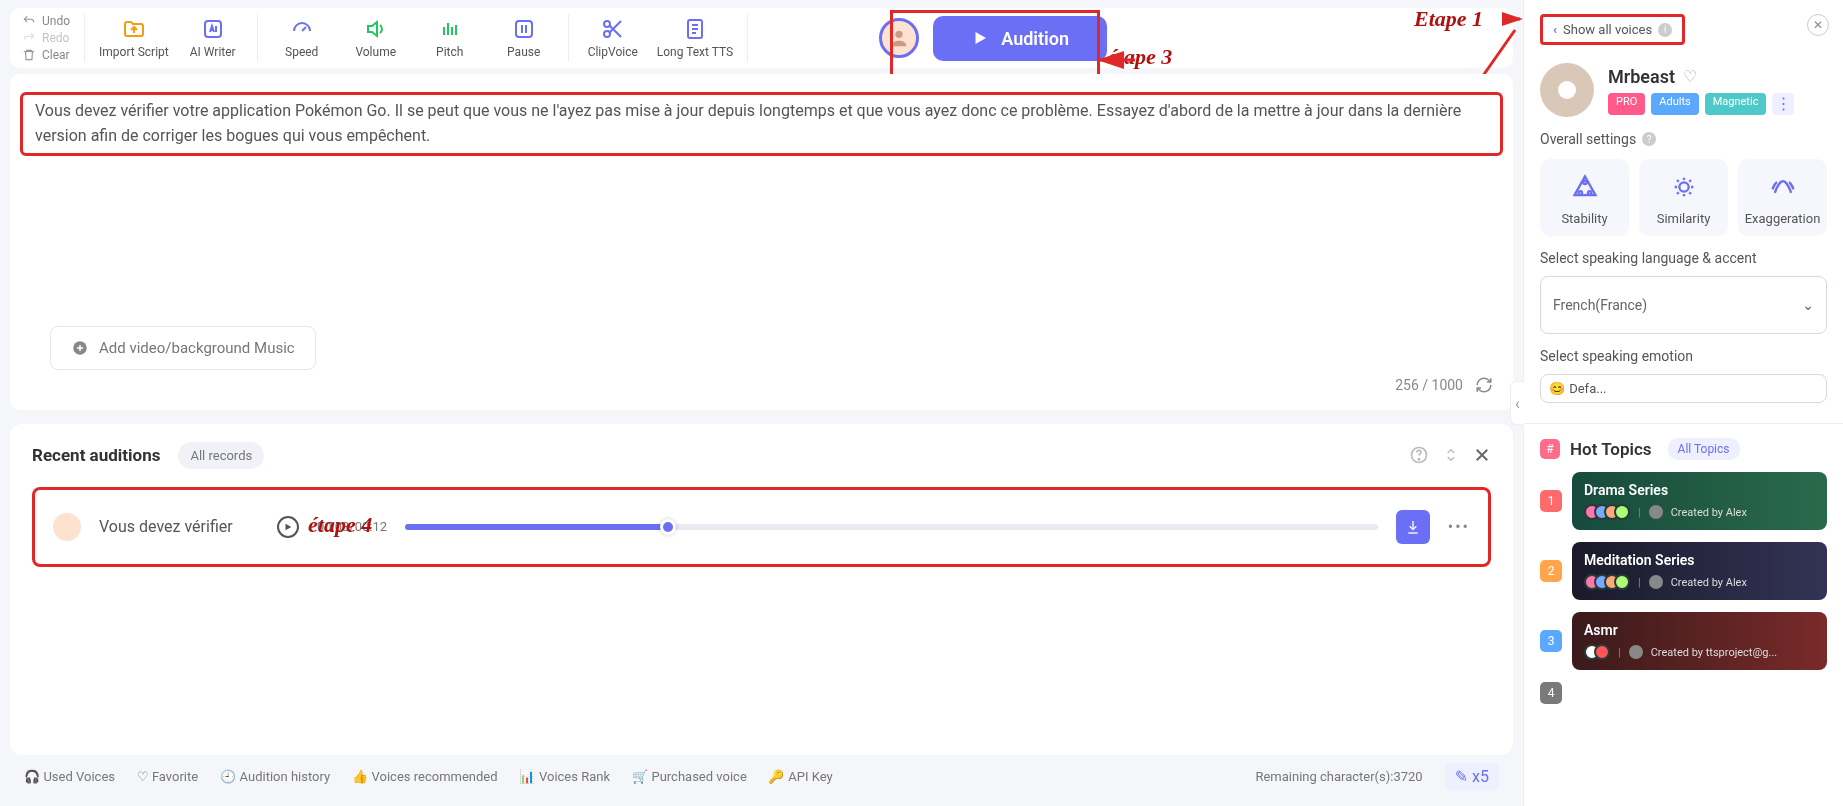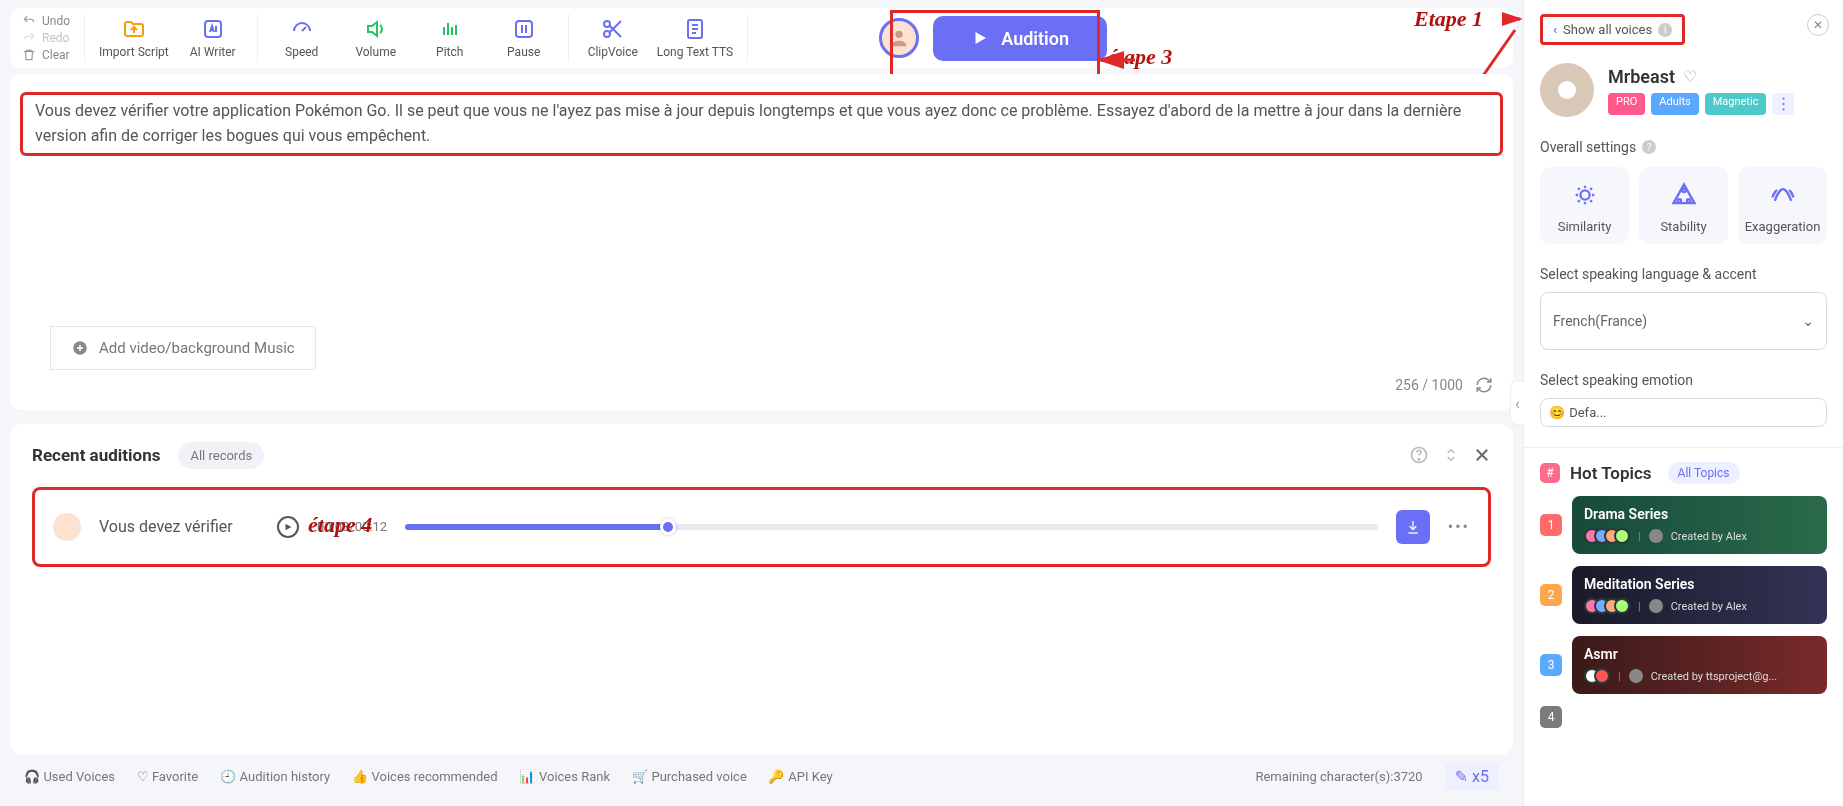--- a/index.html
+++ b/index.html
@@ -9,21 +9,21 @@
   .edit-col { display: flex; flex-direction: column; gap: 3px; font-size: 12px; color: #888; }
   .edit-item { display: flex; align-items: center; gap: 6px; cursor: pointer; }
   .vsep { width: 1px; height: 48px; background: #eee; }
   .tool { display: flex; flex-direction: column; align-items: center; gap: 4px; font-size: 12px; color: #555; cursor: pointer; min-width: 60px; }
   .tool svg { width: 24px; height: 24px; }
   .avatar-wrap { display:flex; align-items:center; }
   .avatar { width: 40px; height: 40px; border-radius: 50%; background: #fde2d0; border: 3px solid #6b6ff5; display:flex; align-items:center; justify-content:center; }
   .audition-btn { background: #6b6ff5; color: #fff; font-weight: 600; font-size: 18px; padding: 12px 38px; border-radius: 10px; border: none; display: flex; align-items: center; gap: 12px; cursor: pointer; }
   .editor-card { background: #fff; border-radius: 10px; margin-top: 6px; padding: 12px 24px; border: 3px solid #e02828; position: relative; }
   .editor-text { color: #555; font-size: 16px; line-height: 1.55; min-height: 160px; }
-  .add-media { display: inline-flex; align-items: center; gap: 10px; border: 1px solid #e5e7ef; border-radius: 0; padding: 12px 20px; color: #777; font-size: 15px; margin-top: 150px; cursor: pointer; }
+  .add-media { display: inline-flex; align-items: center; gap: 10px; border: 1px solid #e5e7ef; border-radius: 8px; padding: 12px 20px; color: #777; font-size: 15px; margin-top: 150px; cursor: pointer; }
   .counter-row { text-align: right; color: #888; font-size: 14px; margin-top: 6px; padding-right: 10px; display:flex; justify-content:flex-end; align-items:center; gap:12px;}
   .auditions-card { background: #fff; border-radius: 12px; margin-top: 14px; padding: 18px 22px; flex: 1; }
   .aud-head { display: flex; align-items: center; gap: 18px; }
   .aud-title { color: #333; font-weight: 700; font-size: 17px; }
   .pill { background: #f1f2f7; color: #777; font-size: 13px; padding: 6px 12px; border-radius: 14px; cursor:pointer;}
   .aud-head-right { margin-left: auto; display: flex; gap: 14px; align-items: center; color: #aaa; }
   .aud-row { border: 3px solid #e02828; border-radius: 8px; padding: 20px 18px; margin-top: 18px; display: flex; align-items: center; gap: 18px; }
   .aud-avatar { width: 28px; height: 28px; border-radius: 50%; background: #fde2d0; }
   .play-circle { width: 22px; height: 22px; border: 2px solid #555; border-radius: 50%; display:flex; align-items:center; justify-content:center;}
   .track { flex: 1; height: 6px; background: #e8e9f1; border-radius: 4px; position: relative; }
@@ -38,21 +38,21 @@
   .show-voices { border:3px solid #e02828; padding:5px 10px; border-radius:4px; display:flex; align-items:center; gap:6px; font-size:13px; color:#555; cursor:pointer;}
   .close-x { position:absolute; right:14px; top:14px; width:22px; height:22px; border:1px solid #ccc; border-radius:50%; display:flex; align-items:center; justify-content:center; color:#888; font-size:12px; cursor:pointer;}
   .voice-head { display:flex; gap:14px; margin-top:18px; align-items:center;}
   .voice-av { width:54px; height:54px; border-radius:50%; background:#d9c7b8; display:flex; align-items:center; justify-content:center; position:relative;}
   .voice-av::after{ content:''; position:absolute; width:18px; height:18px; background:#fff; border-radius:50%; display:flex; align-items:center; justify-content:center;}
   .voice-name { font-weight:600; color:#333; font-size:18px; }
   .tags { display:flex; gap:6px; margin-top:6px;}
   .tag { font-size:11px; padding:2px 8px; border-radius:4px; color:#fff;}
   .tag.pro{background:#ff5a8a;} .tag.adults{background:#5ba8ff;} .tag.magnetic{background:#4ec9c9;}
   .menu-dots{ background:#eef0ff; color:#6b6ff5; width:22px; height:22px; border-radius:4px; display:flex; align-items:center; justify-content:center; cursor:pointer;}
-  .section-label{ color:#555; font-size:14px; margin-top:22px; display:flex; align-items:center; gap:6px;}
+  .section-label{ color:#555; font-size:14px; margin-top:14px; display:flex; align-items:center; gap:6px;}
   .settings-grid{ display:flex; gap:10px; margin-top:12px;}
   .setting-card{ flex:1; background:#f6f7fc; border-radius:10px; padding:14px 4px 10px; display:flex; flex-direction:column; align-items:center; gap:10px; color:#555; font-size:13px; cursor:pointer;}
   .select-box{ border:1px solid #d6d8e5; border-radius:8px; padding:20px 12px; margin-top:10px; display:flex; justify-content:space-between; color:#666; font-size:14px; cursor:pointer;}
   .emotion-chip{ border:1px solid #d6d8e5; border-radius:8px; padding:6px 8px; margin-top:10px; display:inline-flex; align-items:center; gap:4px; font-size:13px; color:#555;}
   .divider{ height:1px; background:#eee; margin:20px -16px 14px;}
   .hot-head{ display:flex; align-items:center; gap:10px;}
   .hot-icon{ width:20px; height:20px; background:#ff6b8a; border-radius:5px; color:#fff; display:flex; align-items:center; justify-content:center; font-size:12px;}
   .hot-title{ font-weight:600; color:#333; font-size:17px;}
   .all-topics{ background:#eef0ff; color:#6b6ff5; font-size:12px; padding:4px 10px; border-radius:10px; margin-left:6px; cursor:pointer;}
   .topic-row{ display:flex; align-items:center; gap:10px; margin-top:12px;}
@@ -320,33 +320,33 @@
     </div>
   </div>
 
   <div class="section-label">
       <span>Overall settings</span>
       <span class="info-circle">?</span>
     </div>
   <div class="settings-grid">
     <div class="setting-card">
       <svg width="28" height="28" viewBox="0 0 24 24" fill="none" stroke="#6b6ff5" stroke-width="2">
-          <circle cx="12" cy="12" r="4"></circle>
-          <path d="M12 4v2M12 18v2M4 12h2M18 12h2M6 6l1.5 1.5M16.5 16.5L18 18M18 6l-1.5 1.5M7.5 16.5L6 18"></path>
-        </svg>
-      <span>Similarity</span>
-    </div>
-    <div class="setting-card">
-      <svg width="28" height="28" viewBox="0 0 24 24" fill="none" stroke="#6b6ff5" stroke-width="2">
           <path d="M12 3l9 16H3l9-16z"></path>
           <circle cx="8" cy="17" r="1.5"></circle>
           <circle cx="16" cy="17" r="1.5"></circle>
           <circle cx="12" cy="8" r="1.5"></circle>
         </svg>
       <span>Stability</span>
+    </div>
+    <div class="setting-card">
+      <svg width="28" height="28" viewBox="0 0 24 24" fill="none" stroke="#6b6ff5" stroke-width="2">
+          <circle cx="12" cy="12" r="4"></circle>
+          <path d="M12 4v2M12 18v2M4 12h2M18 12h2M6 6l1.5 1.5M16.5 16.5L18 18M18 6l-1.5 1.5M7.5 16.5L6 18"></path>
+        </svg>
+      <span>Similarity</span>
     </div>
     <div class="setting-card">
       <svg width="28" height="28" viewBox="0 0 24 24" fill="none" stroke="#6b6ff5" stroke-width="2">
           <path d="M5 17c2-6 5-10 7-10s5 4 7 10"></path>
           <path d="M3 14c1-3 3-6 4-6M21 14c-1-3-3-6-4-6"></path>
         </svg>
       <span>Exaggeration</span>
     </div>
   </div>
 

